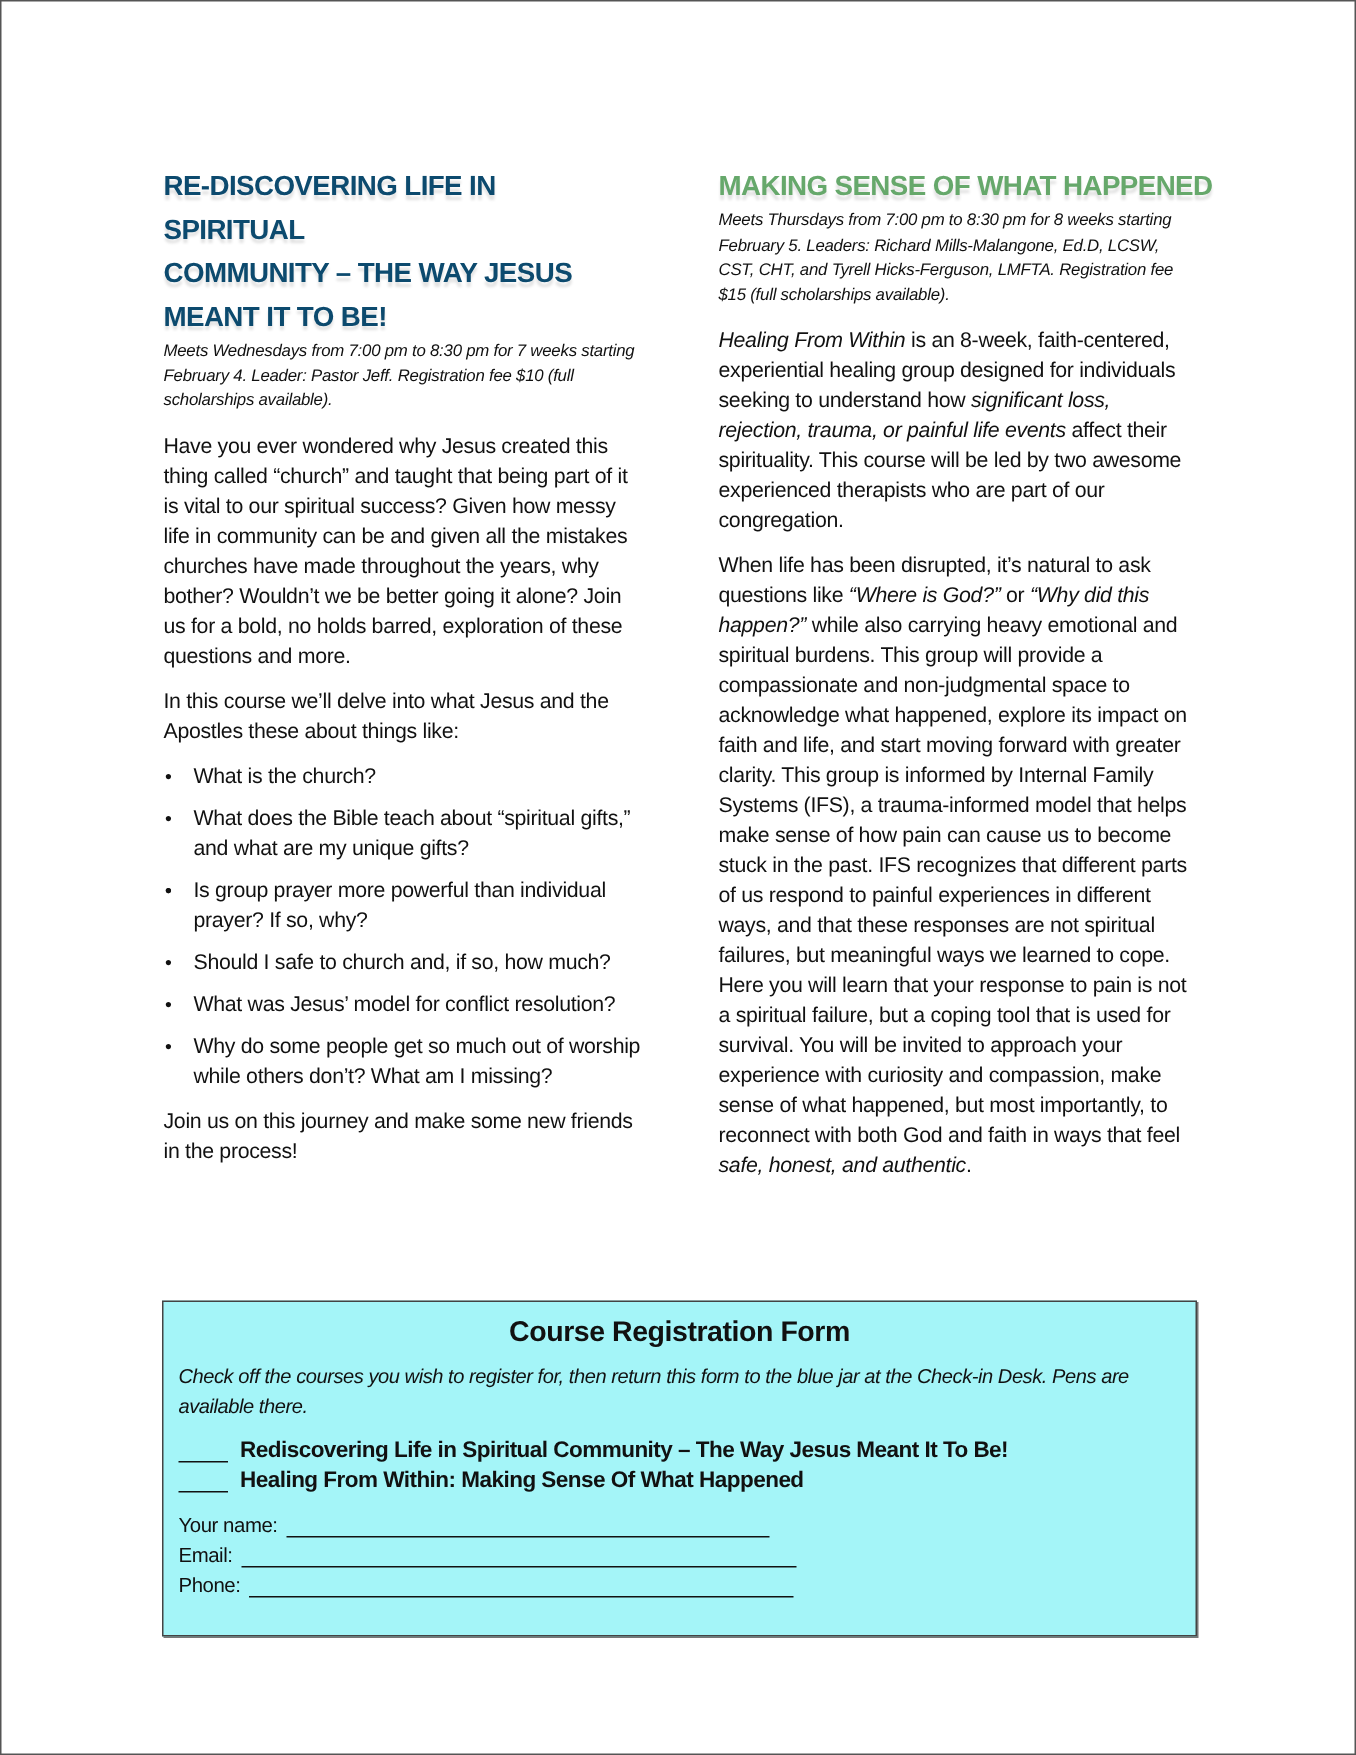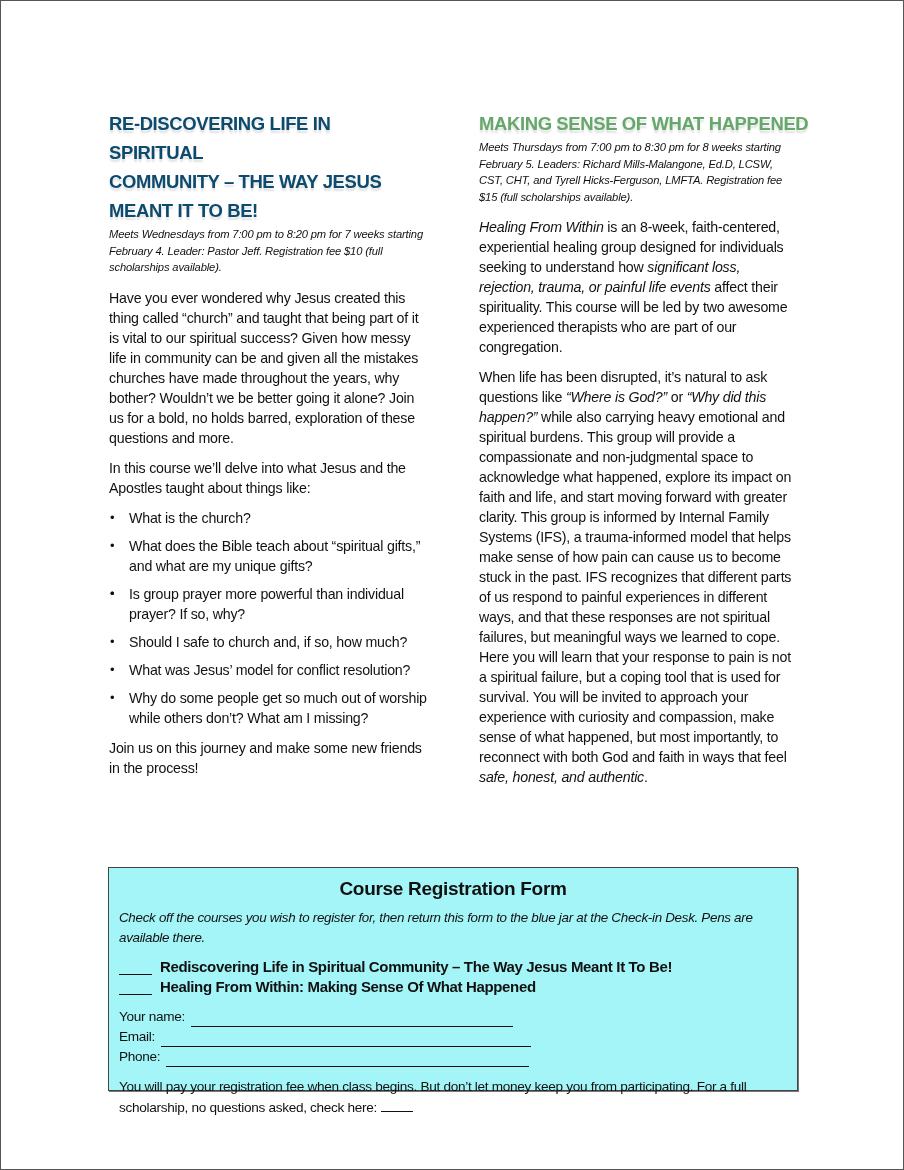--- a/index.html
+++ b/index.html
@@ -115,21 +115,21 @@
       display: inline-block;
       border-bottom: 1px solid #111;
       height: 14px;
     }
     .blank-short { width: 33px; margin-right: 8px; }
     .field-row {
       font-size: 13.6px;
       line-height: 20px;
       letter-spacing: -0.3px;
       display: flex;
-      align-items: flex-end;
+      align-items: center;
     }
     .fields { margin-top: 10px; }
     .field-row .label { margin-right: 6px; }
     .blank-name { width: 322px; }
     .blank-email { width: 370px; }
     .blank-phone { width: 363px; }
     .form-foot {
       font-size: 13.6px;
       line-height: 20px;
       margin-top: 10px;
@@ -141,23 +141,23 @@
 <body>
 
 <div class="page">
 
   <div class="col col-left">
     <h2 class="heading heading-purple">
       <div>RE-DISCOVERING LIFE IN SPIRITUAL</div>
       <div>COMMUNITY – THE WAY JESUS</div>
       <div>MEANT IT TO BE!</div>
     </h2>
-    <p class="meta">Meets Wednesdays from 7:00 pm to 8:20 pm for 7 weeks starting February 4.  Leader: Pastor Jeff.  Registration fee $10 (full scholarships available).</p>
+    <p class="meta">Meets Wednesdays from 7:00 pm to 8:30 pm for 7 weeks starting February 4.  Leader: Pastor Jeff.  Registration fee $10 (full scholarships available).</p>
     <p class="body-p">Have you ever wondered why Jesus created this thing called “church” and taught that being part of it is vital to our spiritual success?  Given how messy life in community can be and given all the mistakes churches have made throughout the years, why bother?  Wouldn’t we be better going it alone?  Join us for a bold, no holds barred, exploration of these questions and more.</p>
-    <p class="body-p">In this course we’ll delve into what Jesus and the Apostles taught about things like:</p>
+    <p class="body-p">In this course we’ll delve into what Jesus and the Apostles these about things like:</p>
     <ul class="bullets">
       <li><span class="dot">•</span><span>What is the church?</span></li>
       <li><span class="dot">•</span><span>What does the Bible teach about “spiritual gifts,” and what are my unique gifts?</span></li>
       <li><span class="dot">•</span></li>
       <li><span class="dot">•</span><span>Is group prayer more powerful than individual prayer?  If so, why?</span></li>
       <li><span class="dot">•</span><span>Should I safe to church and, if so, how much?</span></li>
       <li><span class="dot">•</span><span>What was Jesus’ model for conflict resolution?</span></li>
       <li><span class="dot">•</span><span>Why do some people get so much out of worship while others don’t?  What am I missing?</span></li>
     </ul>
     <p class="body-p">Join us on this journey and make some new friends in the process!</p>
@@ -193,18 +193,15 @@
       <div class="field-row">
         <span class="label">Email:</span>
         <span class="blank blank-email"></span>
       </div>
       <div class="field-row">
         <span class="label">Phone:</span>
         <span class="blank blank-phone"></span>
       </div>
     </div>
 
-    <div class="form-foot">
-      <span>You will pay your registration fee when class begins.  But don’t let money keep you from participating.  For a full scholarship, no questions asked, check here:</span><span class="blank blank-scholar"></span>
-    </div>
   </div>
 
 </div>
 
 </body></html>

